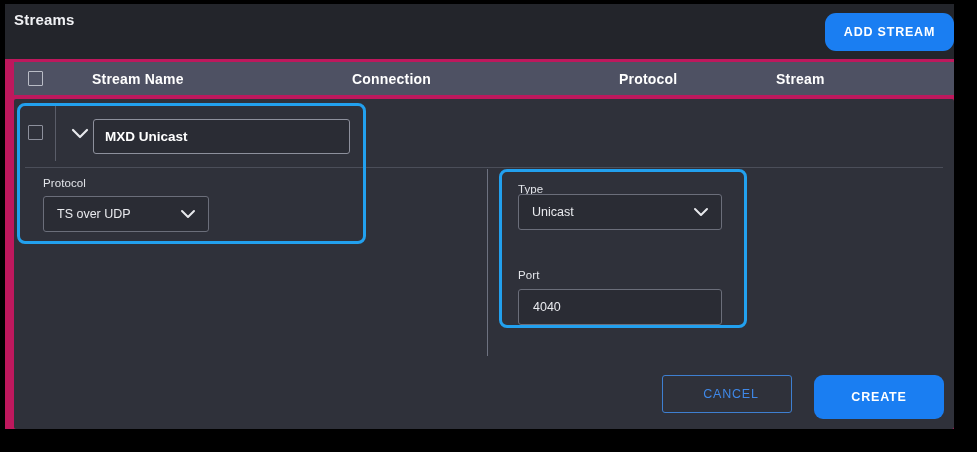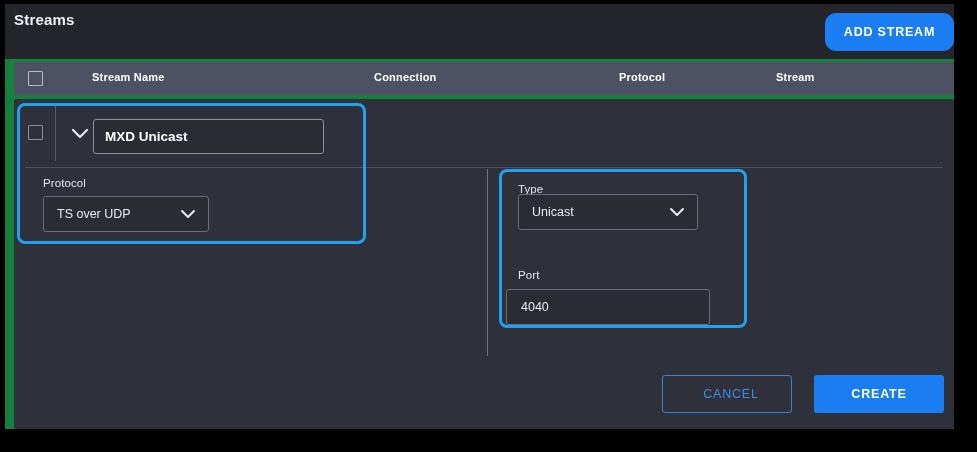--- a/index.html
+++ b/index.html
@@ -11,21 +11,21 @@
     font-family: "Liberation Sans", sans-serif;
     overflow: hidden;
   }
 
   #app {
     position: absolute;
     left: 5px;
     top: 4px;
     width: 949px;
     height: 425px;
-    background: #15803d;
+    background: #be185d;
   }
 
   
   .titlebar {
     position: absolute;
     left: 0; top: 0;
     width: 949px; height: 55px;
     background: #23252b;
   }
   .page-title {
@@ -63,28 +63,28 @@
     left: 14px; top: 9px;
     width: 15px; height: 15px;
     border: 1.6px solid #b9bcc6;
     border-radius: 1px;
     background: transparent;
     cursor: pointer;
   }
   .th {
     position: absolute;
     top: 9px;
-    font-size: 11px;
+    font-size: 14px;
     font-weight: bold;
     color: #ffffff;
     letter-spacing: .2px;
     white-space: nowrap;
   }
   .th-name   { left: 78px; }
-  .th-conn   { left: 360px; }
+  .th-conn   { left: 338px; }
   .th-proto  { left: 605px; }
   .th-status { left: 762px; }
 
   
   .row-panel {
     position: absolute;
     left: 9px; top: 95px;
     width: 940px; height: 330px;
     background: #2f313a;
     border-radius: 2px;
@@ -113,21 +113,21 @@
   .chev-btn {
     position: absolute;
     left: 53px; top: 22px;
     width: 26px; height: 24px;
     cursor: pointer;
   }
   .chev-btn svg { display: block; }
   .name-input {
     position: absolute;
     left: 79px; top: 20px;
-    width: 231px; height: 35px;
+    width: 257px; height: 35px;
     background: #2a2c34;
     border: 1px solid #8d909c;
     border-radius: 3px;
     color: #ffffff;
     font-family: "Liberation Sans", sans-serif;
     font-size: 13.5px;
     font-weight: bold;
     padding: 0 11px;
     outline: none;
   }
@@ -176,26 +176,26 @@
     transform: translateY(-50%);
     line-height: 0;
   }
 
   
   .lbl-protocol { left: 29px; top: 78px; }
   .sel-protocol { left: 29px; top: 97px; width: 166px; height: 36px; }
 
   
   .lbl-type { left: 504px; top: 76px; margin-top: 8px; }
-  .sel-type { left: 504px; top: 95px; width: 180px; height: 36px; }
+  .sel-type { left: 504px; top: 95px; width: 204px; height: 36px; }
 
   
   .lbl-port { left: 504px; top: 170px; }
   .inp-port {
-    left: 492px; top: 190px; width: 204px; height: 36px;
+    left: 504px; top: 190px; width: 204px; height: 36px;
     padding: 0 14px;
     cursor: text;
   }
 
   
   .hl {
     position: absolute;
     border: 3px solid #22a0ee;
     border-radius: 8px;
     pointer-events: none;
@@ -214,24 +214,24 @@
     color: #3f88e8;
     font-family: "Liberation Sans", sans-serif;
     font-size: 12.5px;
     letter-spacing: .8px;
     cursor: pointer;
     padding-left: 8px;
   }
   .btn-create {
     position: absolute;
     left: 800px; top: 276px;
-    width: 130px; height: 38px;
+    width: 130px; height: 44px;
     background: #1a7ef2;
     border: none;
-    border-radius: 3px;
+    border-radius: 9px;
     color: #ffffff;
     font-family: "Liberation Sans", sans-serif;
     font-size: 12.5px;
     font-weight: bold;
     letter-spacing: .8px;
     cursor: pointer;
   }
 </style>
 </head>
 <body>

